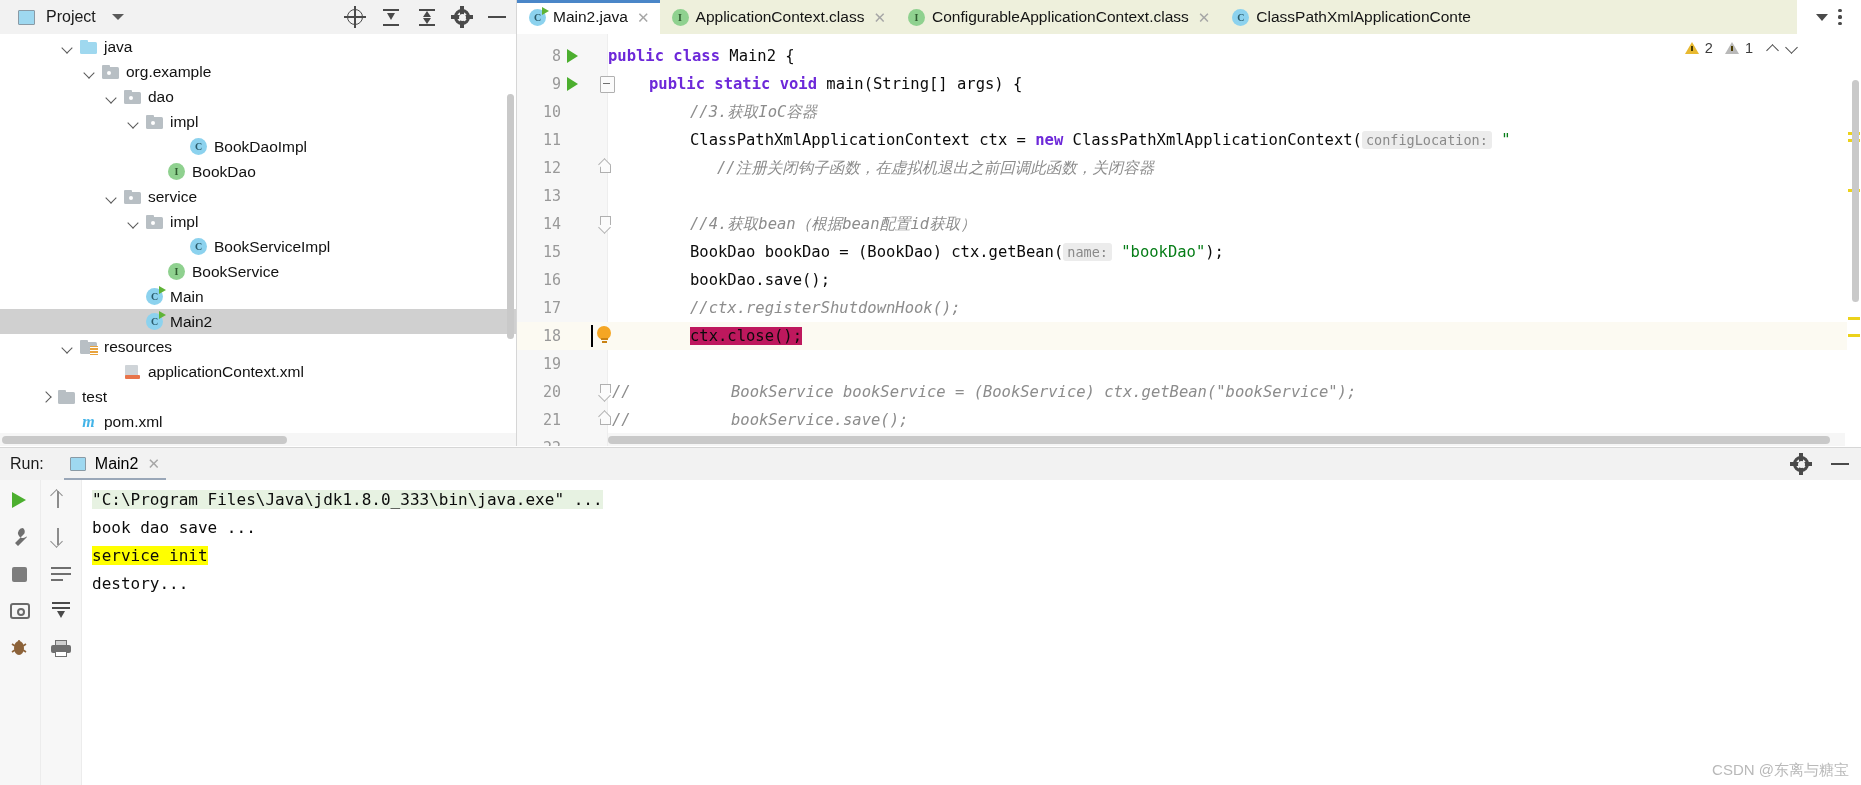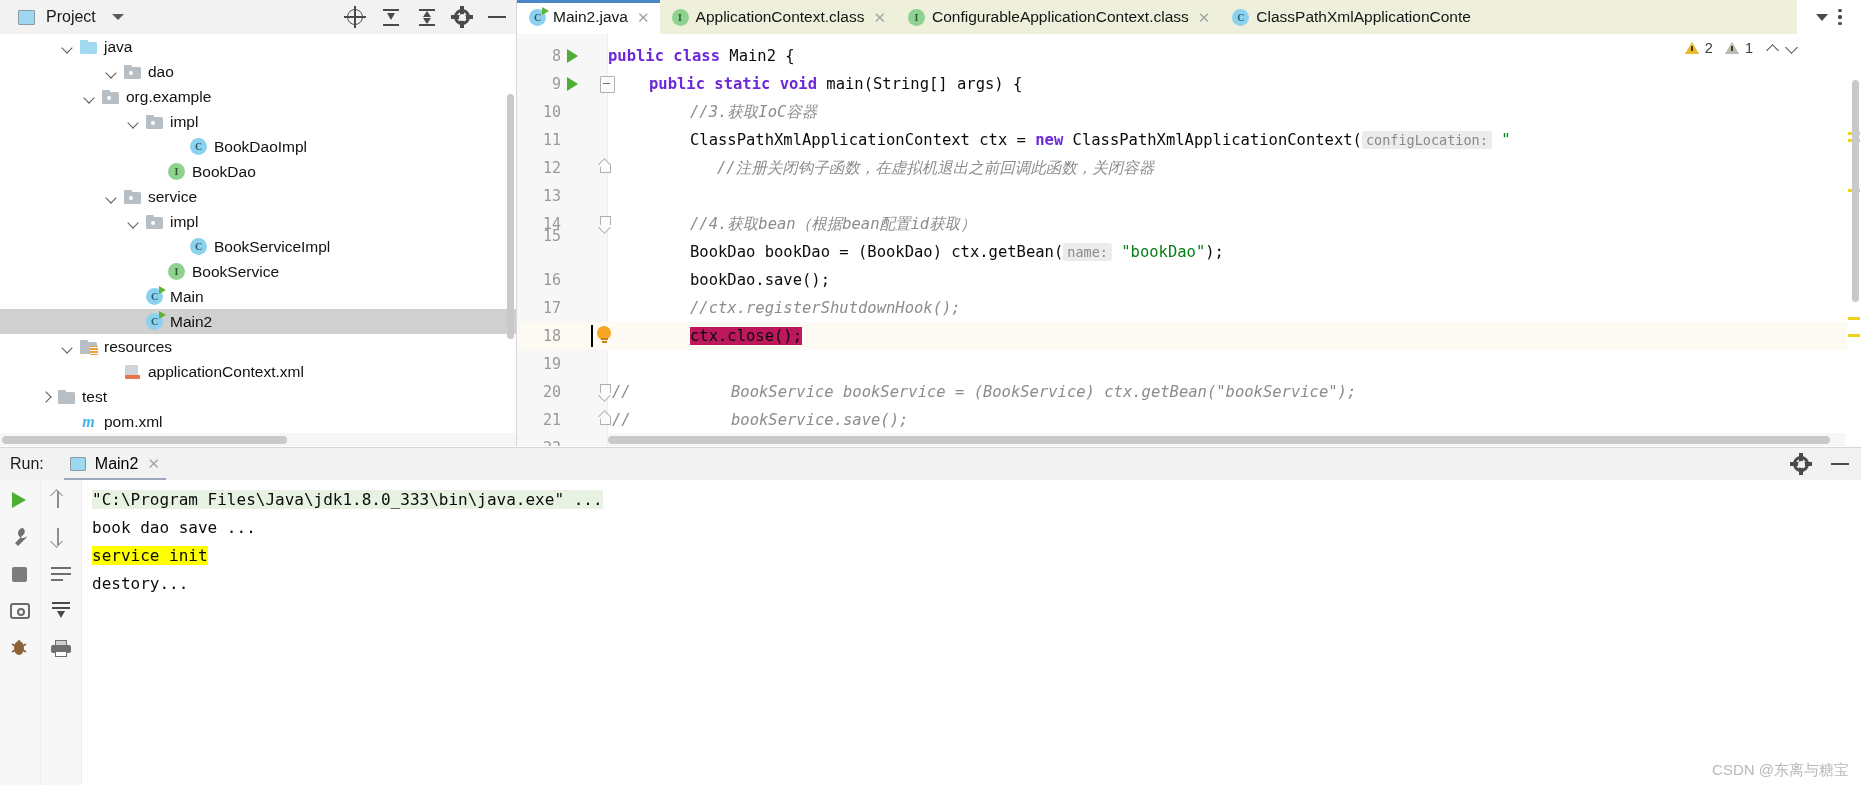--- a/index.html
+++ b/index.html
@@ -238,36 +238,36 @@
   <div class="tree">
     <div id="tree-rows">
         <div class="trow">
           <span style="display:inline-block;width:61px;"></span>
           <span class="arw dn"></span>
           <span style="display:inline-block;width:6px;"></span>
           <span class="fold"></span>
           <span class="tlbl">java</span>
         </div>
         <div class="trow">
+          <span style="display:inline-block;width:83px;"></span>
+          <span class="arw dn"></span>
+          <span style="display:inline-block;width:6px;"></span>
+          <span class="fold grey">
+            <i class="dot"></i>
+          </span>
+          <span class="tlbl">org.example</span>
+        </div>
+        <div class="trow">
           <span style="display:inline-block;width:105px;"></span>
           <span class="arw dn"></span>
           <span style="display:inline-block;width:6px;"></span>
           <span class="fold grey">
             <i class="dot"></i>
           </span>
           <span class="tlbl">dao</span>
-        </div>
-        <div class="trow">
-          <span style="display:inline-block;width:83px;"></span>
-          <span class="arw dn"></span>
-          <span style="display:inline-block;width:6px;"></span>
-          <span class="fold grey">
-            <i class="dot"></i>
-          </span>
-          <span class="tlbl">org.example</span>
         </div>
         <div class="trow">
           <span style="display:inline-block;width:127px;"></span>
           <span class="arw dn"></span>
           <span style="display:inline-block;width:6px;"></span>
           <span class="fold grey">
             <i class="dot"></i>
           </span>
           <span class="tlbl">impl</span>
         </div>
@@ -388,21 +388,21 @@
         <div class="lnum" style="top: 92px;">11</div>
         <div class="ln" style="top: 92px; left: 173px;"><span class="plain">ClassPathXmlApplicationContext ctx = </span><span class="kw">new </span><span class="plain">ClassPathXmlApplicationContext(</span><span class="hint">configLocation:</span><span class="str"> "</span></div>
         <div class="lnum" style="top: 120px;">12</div>
         <div class="foldmark end" style="top: 126px;"></div>
         <div class="ln" style="top: 120px; left: 173px; margin-left: 27px;"><span class="cmt">//注册关闭钩子函数，在虚拟机退出之前回调此函数，关闭容器</span></div>
         <div class="lnum" style="top: 148px;">13</div>
         <div class="ln" style="top: 148px; left: 173px;"></div>
         <div class="lnum" style="top: 176px;">14</div>
         <div class="foldmark pin" style="top: 182px;"></div>
         <div class="ln" style="top: 176px; left: 173px;"><span class="cmt">//4.获取bean（根据bean配置id获取）</span></div>
-        <div class="lnum" style="top: 188px;">15</div>
+        <div class="lnum" style="top: 204px;">15</div>
         <div class="ln" style="top: 204px; left: 173px;"><span class="plain">BookDao bookDao = (BookDao) ctx.getBean(</span><span class="hint">name:</span><span class="str"> "bookDao"</span><span class="plain">);</span></div>
         <div class="lnum" style="top: 232px;">16</div>
         <div class="ln" style="top: 232px; left: 173px;"><span class="plain">bookDao.save();</span></div>
         <div class="lnum" style="top: 260px;">17</div>
         <div class="ln" style="top: 260px; left: 173px;"><span class="cmt">//ctx.registerShutdownHook();</span></div>
         <div class="caret-line" style="top: 288px; left: 0px;"></div>
         <div class="lnum" style="top: 288px;">18</div>
         <div class="bulb" style="left: 80px; top: 292px;">
           <span class="b"></span>
           <span class="s"></span>

